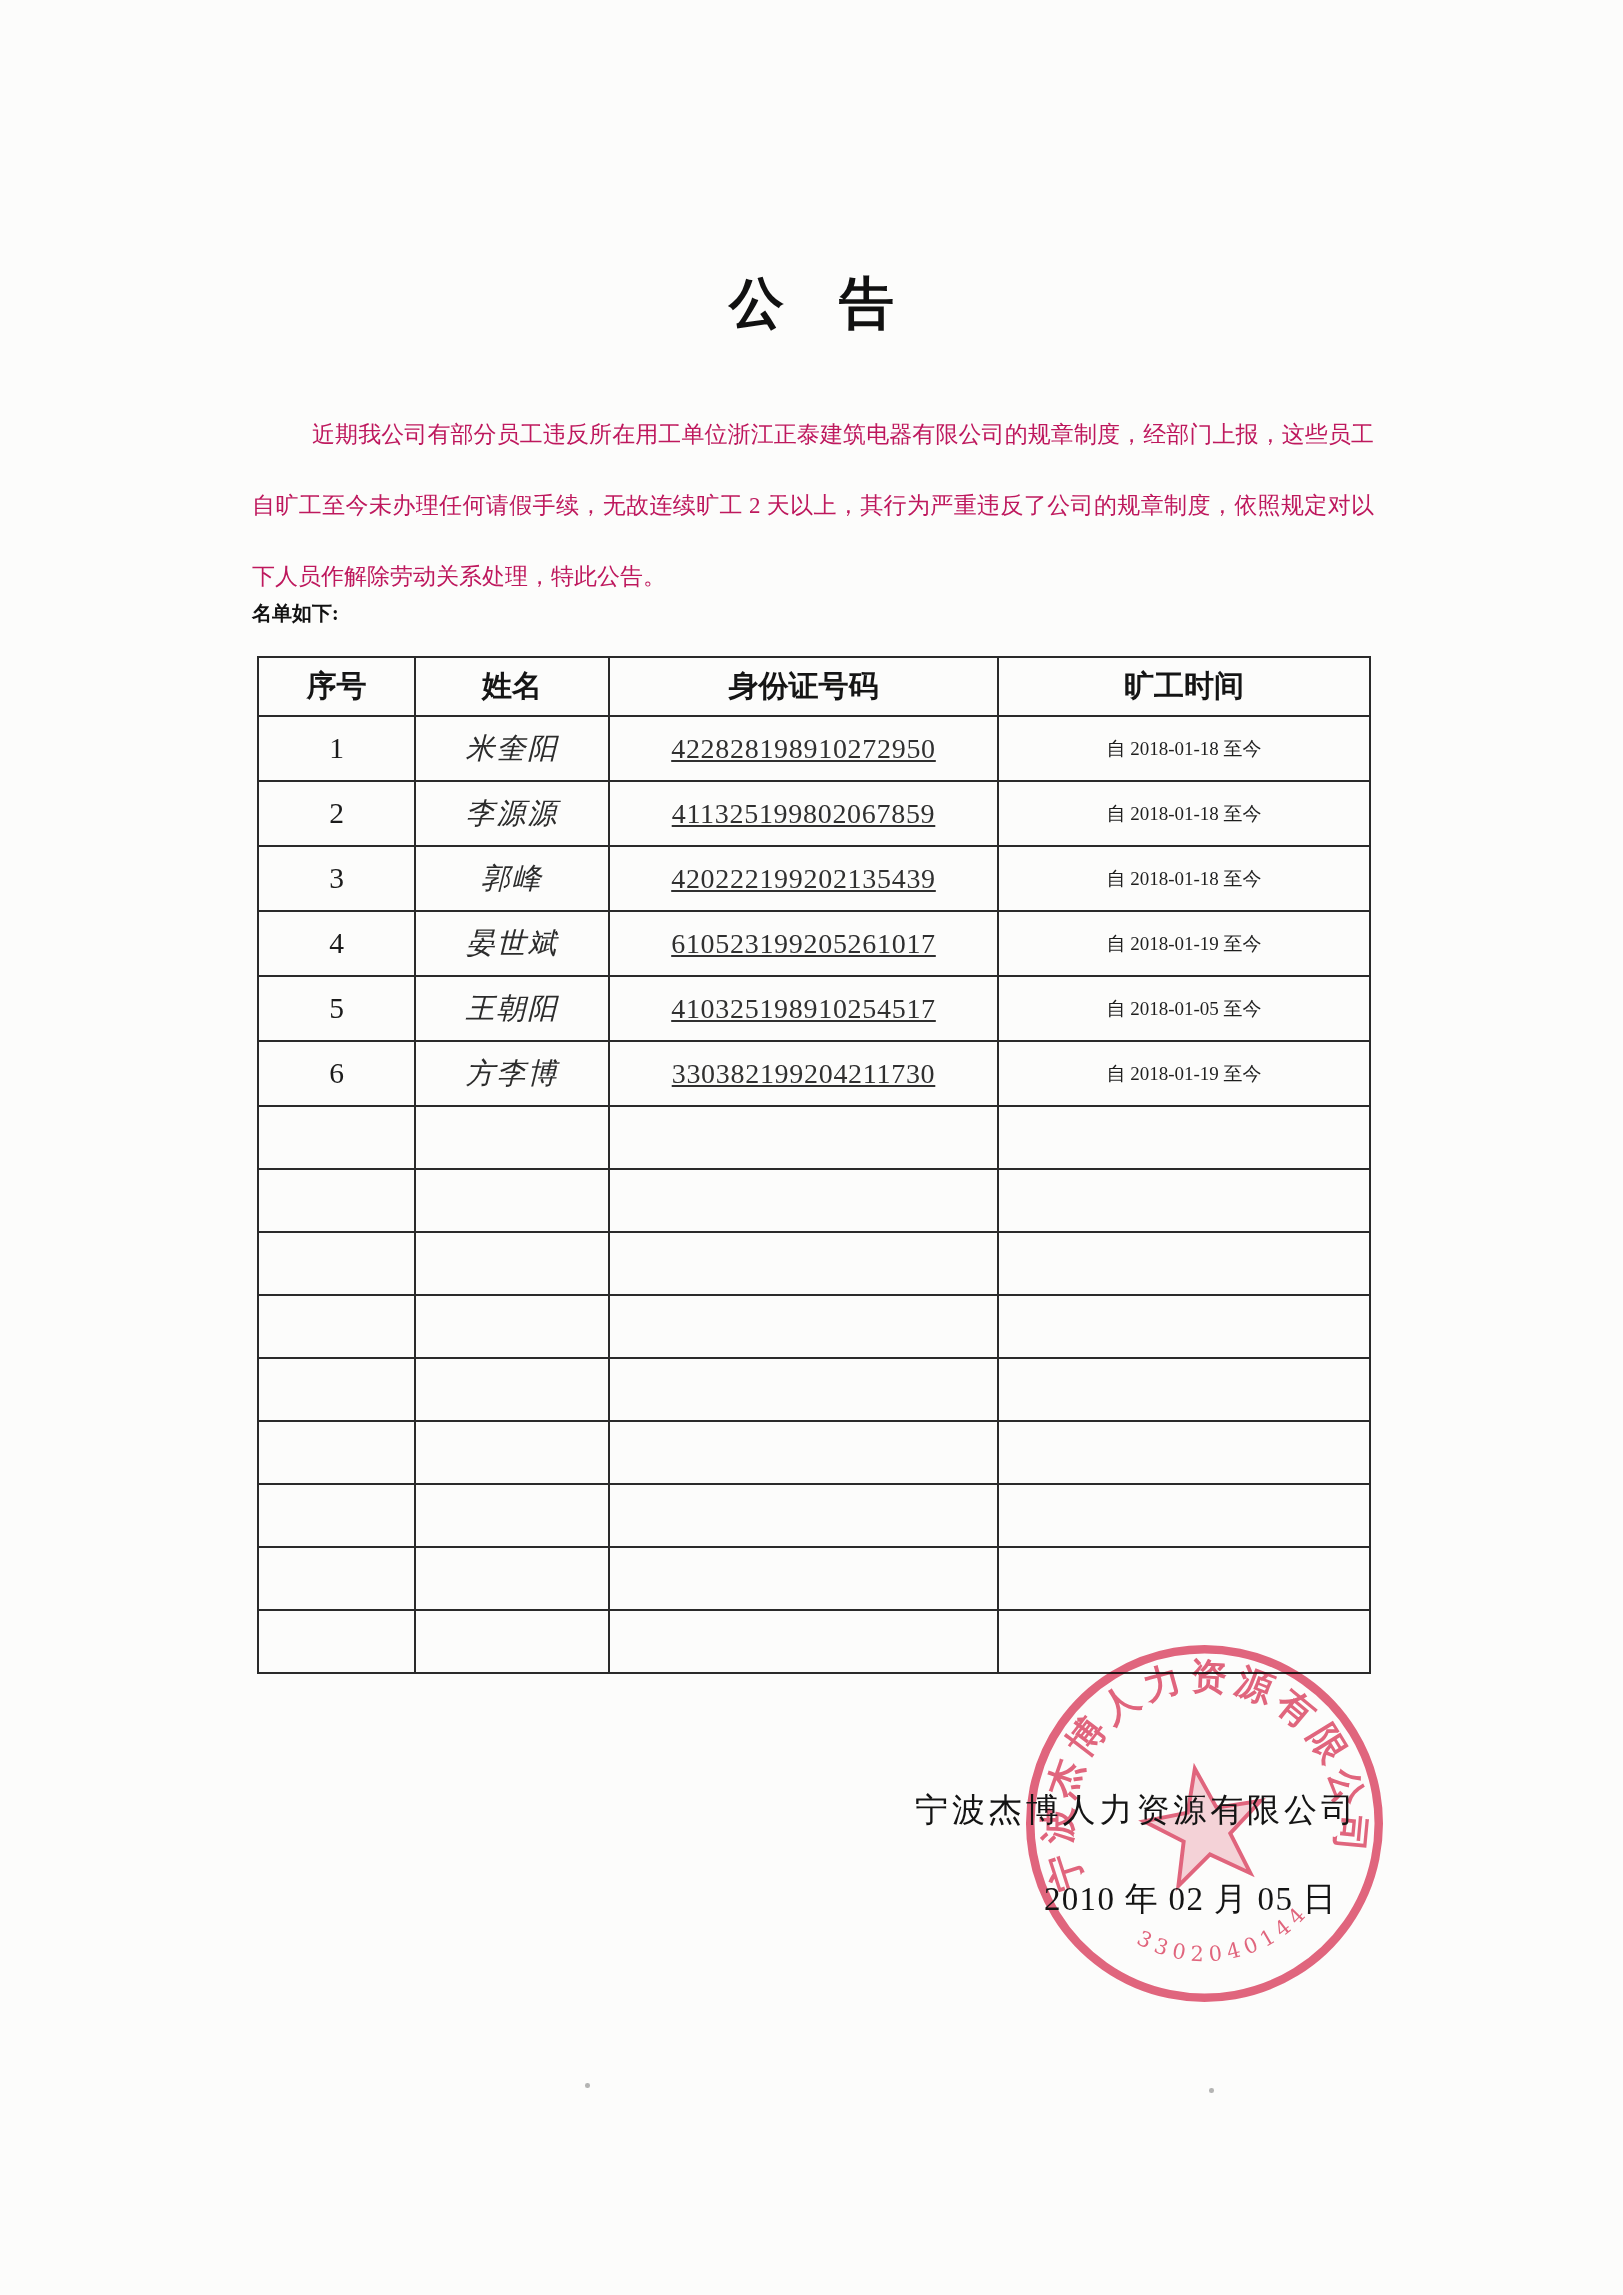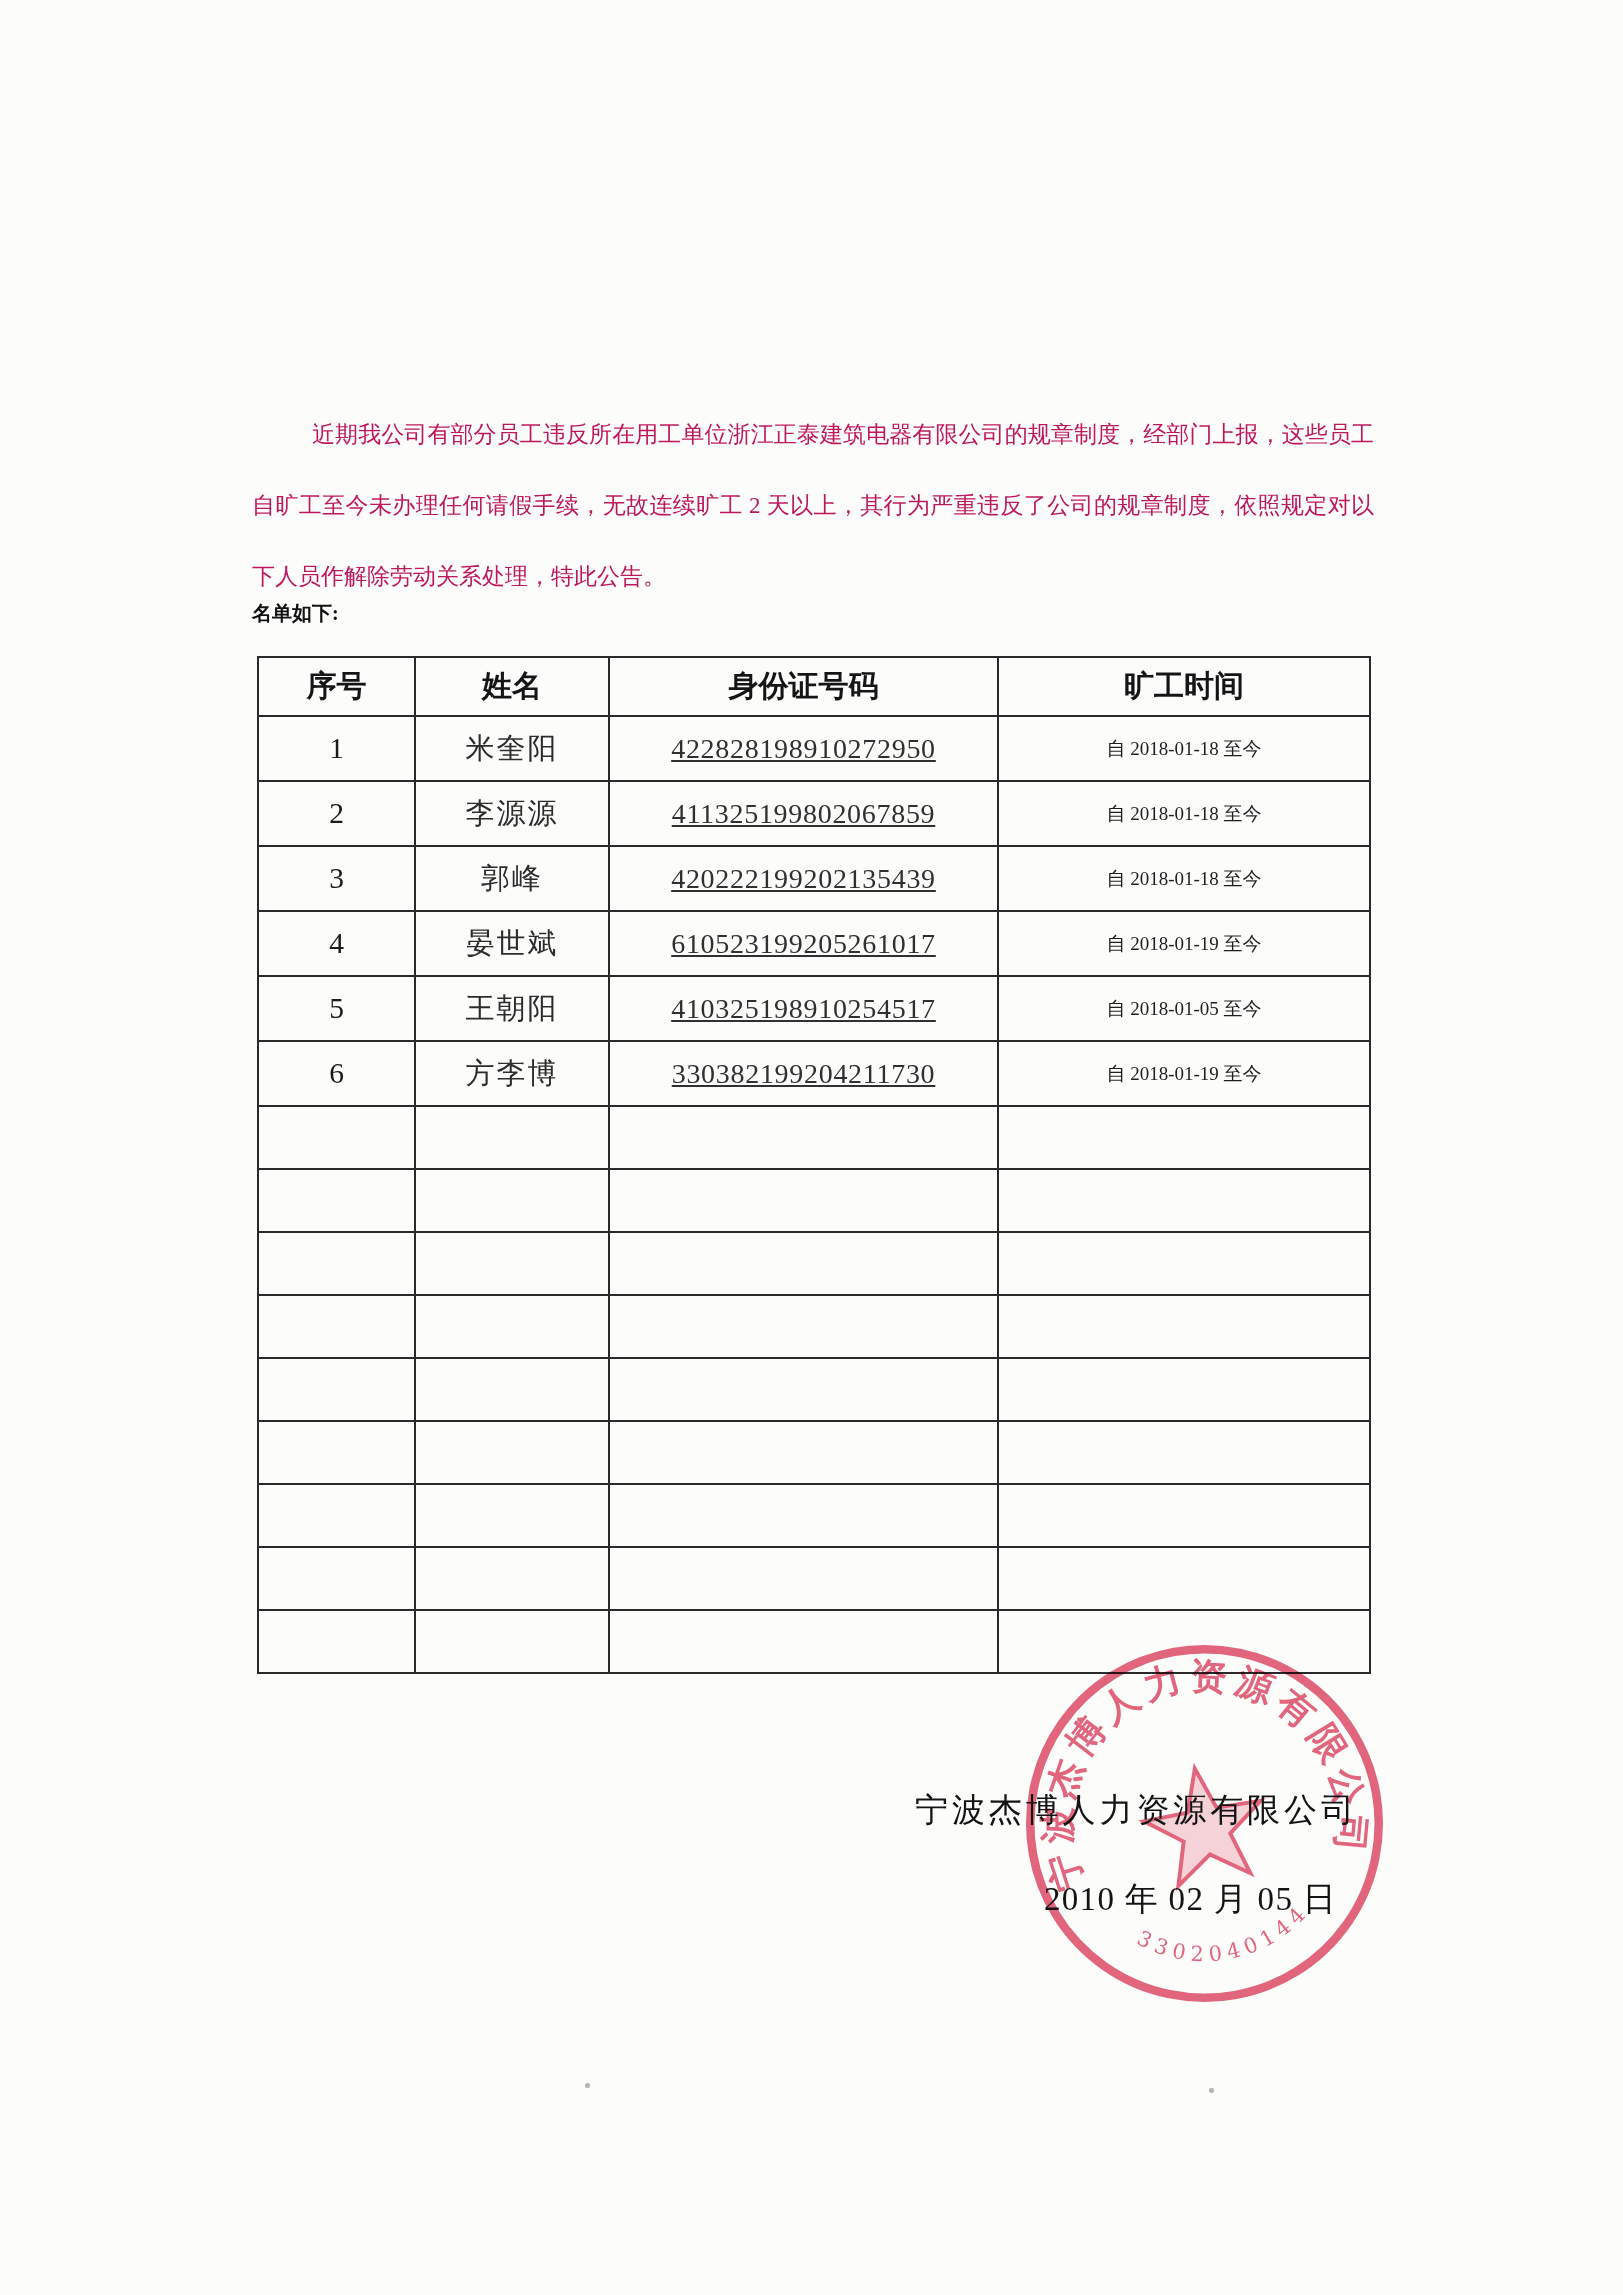--- a/index.html
+++ b/index.html
@@ -37,21 +37,21 @@
   table.roster th, table.roster td{
     border:2px solid #2a2a2a;
     text-align:center;vertical-align:middle;
     padding:0;
   }
   table.roster thead tr{height:59px;}
   table.roster thead th{font-size:30px;font-weight:bold;color:#151515;}
   table.roster tbody tr.data-row{height:65px;}
   table.roster tbody tr.empty-row{height:63px;}
   td.cell-index{font-size:29.5px;}
-  td.cell-name{font-size:29px;letter-spacing:2px;color:#2c2c2c;}
+  td.cell-name{font-size:29px;letter-spacing:2px;color:#2c2c2c;font-style:italic;}
   td.cell-id-number{font-size:28px;letter-spacing:0.7px;color:#303030;text-decoration:underline;}
   td.cell-absence-period{font-size:19px;color:#1e1e1e;}
   .stamp{
     position:absolute;left:1008px;top:1627px;
     width:393px;height:393px;
     transform:rotate(-10deg);
     mix-blend-mode:multiply;
     opacity:.88;
   }
   .sig-company{
@@ -69,20 +69,21 @@
     background:rgba(45,45,45,.35);
   }
   .speck.s1{left:585px;top:2083px;}
   .speck.s2{left:1209px;top:2088px;}
 </style>
 </head>
 <body>
 
 <div class="page">
 
+  <div class="doc-title">公　告</div>
 
   <div class="body-paragraph">近期我公司有部分员工违反所在用工单位浙江正泰建筑电器有限公司的规章制度，经部门上报，这些员工自旷工至今未办理任何请假手续，无故连续旷工 2 天以上，其行为严重违反了公司的规章制度，依照规定对以下人员作解除劳动关系处理，特此公告。</div>
 
   <div class="list-label">名单如下:</div>
 
   <table class="roster">
     <colgroup>
       <col style="width:157px">
         <col style="width:194px">
         <col style="width:389px">

